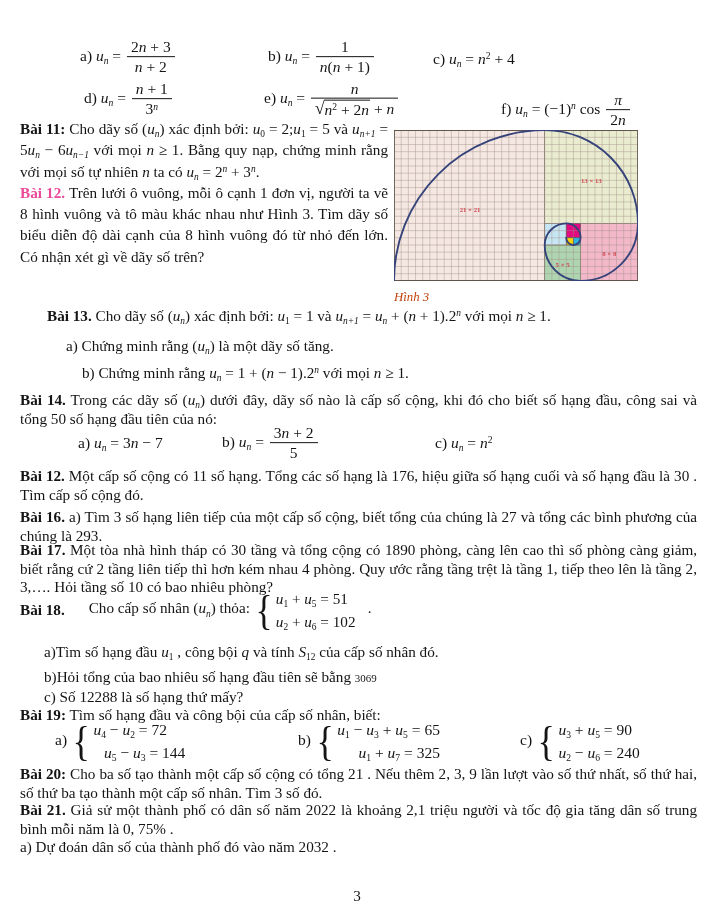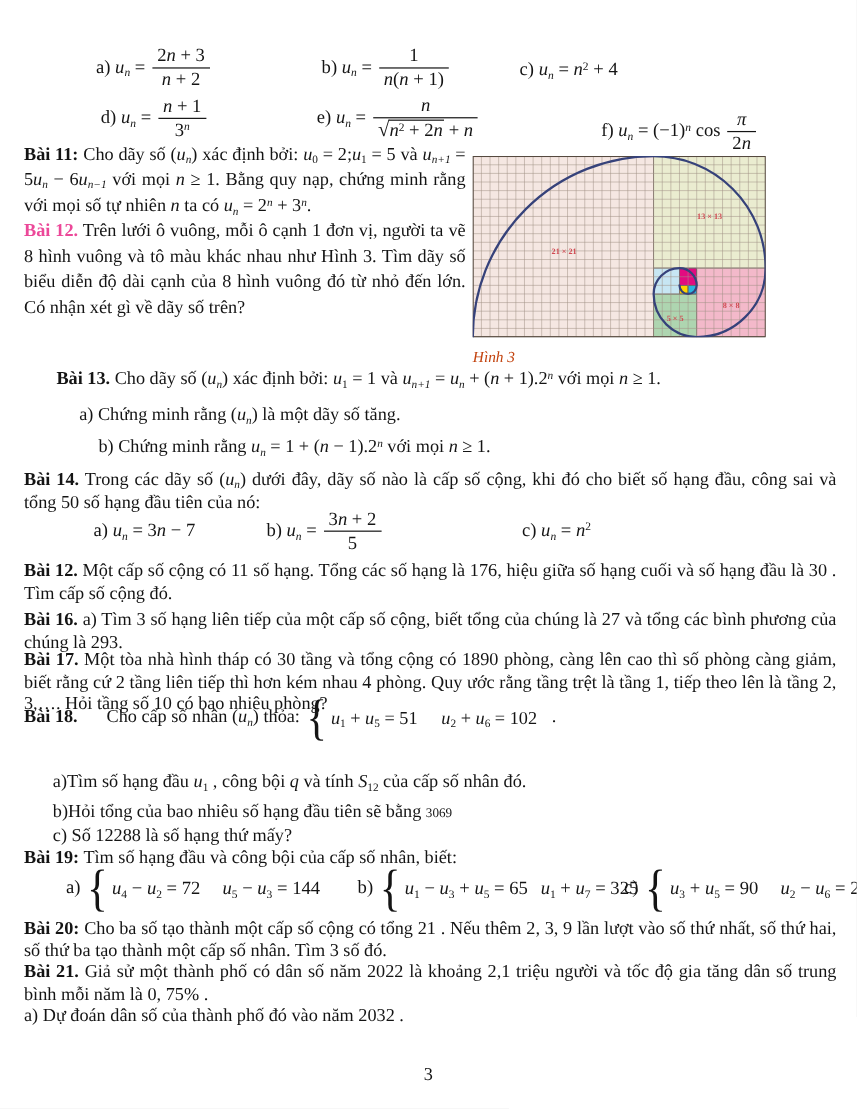--- a/index.html
+++ b/index.html
@@ -19,21 +19,21 @@
   sub.it,sup.it{font-style:italic;}
   .small{font-size:.72em;}
   .frac{display:inline-block;vertical-align:middle;text-align:center;line-height:1.12;margin:0 2px;}
   .frac>.num{display:block;padding:0 4px 1px;}
   .frac>.den{display:block;border-top:1.3px solid #141414;padding:1px 4px 0;}
   .sqrt{display:inline-flex;align-items:flex-start;}
   .sqrt>.rad{line-height:1.05;font-size:1.12em;margin-right:-1px;}
   .sqrt>.bod{border-top:1.3px solid #141414;padding:0 1px;}
   .sys{display:inline-flex;align-items:center;vertical-align:middle;}
   .sys>.brace{font-size:2.75em;font-weight:400;line-height:0;margin-right:2px;transform:scaleX(.85);}
-  .sys-lines{display:inline-flex;flex-direction:row;row-gap:4px;}
+  .sys-lines{display:inline-flex;flex-direction:column;row-gap:4px;}
   .sys-line{line-height:1.25;min-width:92px;}
   #col1{left:20px;top:118px;width:368px;line-height:1.4;}
   #col1 p{margin:0;}
   #figwrap{left:394px;top:130px;width:244px;}
   #figcaption{width:244px;text-align:left;font-style:italic;font-size:12.8px;color:#c2410c;margin-top:4px;}
   #fa{left:80px;top:57px;} #fb{left:268px;top:57px;} #fc{left:433px;top:59px;}
   #fd{left:84px;top:99px;} #fe{left:264px;top:99px;} #ff{left:476px;top:110px;margin-left:25px;}
   #b13{left:47px;top:307px;} #b13a{left:66px;top:337px;} #b13b{left:82px;top:364px;}
   #b14{left:20px;top:391px;width:677px;}
   #b14a{left:78px;top:443px;} #b14b{left:222px;top:443px;} #b14c{left:435px;top:443px;}
@@ -117,21 +117,21 @@
     </div>
   <div class="abs nowrap" id="b18a">a)Tìm số hạng đầu <i>u</i><sub>1</sub> , công bội <i>q</i> và tính <i>S</i><sub>12</sub> của cấp số nhân đó.</div>
   <div class="abs nowrap" id="b18b">b)Hỏi tổng của bao nhiêu số hạng đầu tiên sẽ bằng <span class="small">3069</span></div>
   <div class="abs nowrap" id="b18c">c) Số 12288 là số hạng thứ mấy?</div>
 
   <div class="abs nowrap" id="b19"><b class="exlabel">Bài 19:</b><span> Tìm số hạng đầu và công bội của cấp số nhân, biết:</span></div>
   <span class="fx" id="b19a">a) <span class="sys">
         <span class="brace">{</span>
         <span class="sys-lines">
           <span class="sys-line" style="text-align: left;"><i>u</i><sub>4</sub> − <i>u</i><sub>2</sub> = 72</span>
-          <span class="sys-line" style="text-align: left;"><i>u</i><sub>5</sub> − <i>u</i><sub>3</sub> = 144</span>
+          <span class="sys-line" style="text-align: right;"><i>u</i><sub>5</sub> − <i>u</i><sub>3</sub> = 144</span>
         </span>
       </span></span>
   <span class="fx" id="b19b">b) <span class="sys">
         <span class="brace">{</span>
         <span class="sys-lines">
           <span class="sys-line" style="text-align: left;"><i>u</i><sub>1</sub> − <i>u</i><sub>3</sub> + <i>u</i><sub>5</sub> = 65</span>
           <span class="sys-line" style="text-align: right;"><i>u</i><sub>1</sub> + <i>u</i><sub>7</sub> = 325</span>
         </span>
       </span></span>
   <span class="fx" id="b19c">c) <span class="sys">

